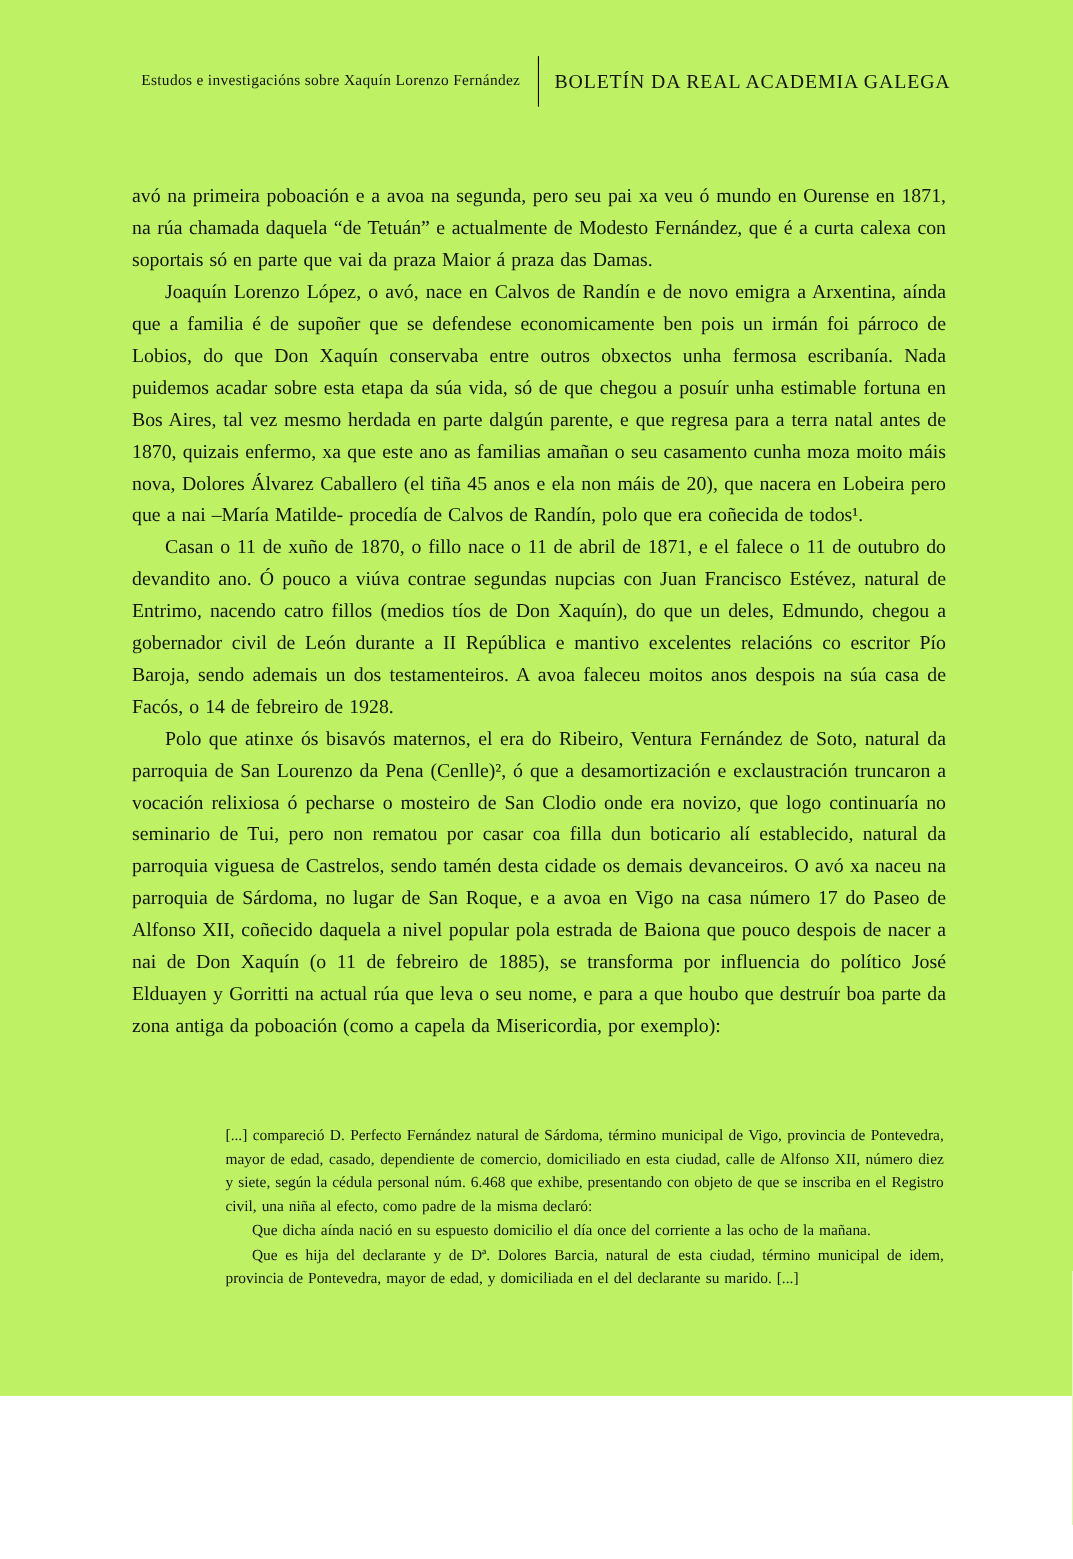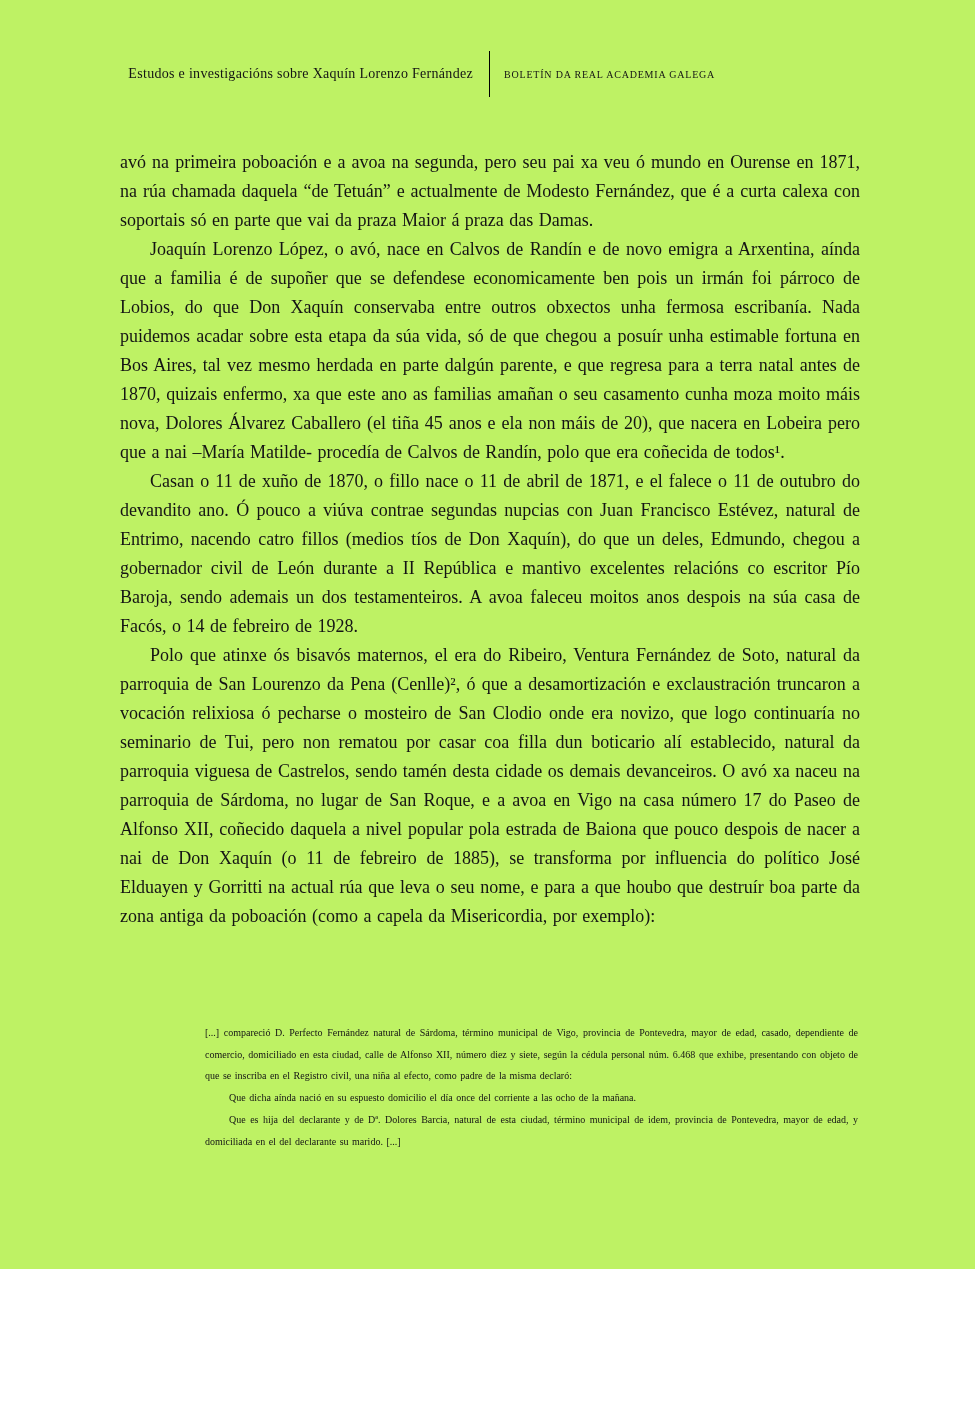--- a/index.html
+++ b/index.html
@@ -37,29 +37,29 @@
     white-space: nowrap;
   }
   .rule-vertical {
     width: 1px;
     background: #000000;
     flex: none;
   }
   .running-head .rule-vertical { height: 46px; }
   .running-head .right-cell {
     padding-left: 14px;
-    font-size: 10px;
+    font-size: 18px;
     letter-spacing: 0.8px;
     white-space: nowrap;
   }
 
   
   .body-text {
     position: absolute;
-    top: 148px;
+    top: 164px;
     left: 120px;
     width: 740px;
   }
   .body-text p {
     margin: 0;
     font-size: 18px;
     line-height: 29px;
     text-align: justify;
     word-spacing: 1px;
   }
@@ -68,21 +68,21 @@
   
   .block-quote {
     position: absolute;
     top: 1022px;
     left: 205px;
     width: 653px;
     margin: 0;
   }
   .block-quote p {
     margin: 0;
-    font-size: 10px;
+    font-size: 14px;
     line-height: 21.7px;
     text-align: justify;
     word-spacing: 1px;
   }
   .block-quote p.indent { text-indent: 24px; }
 
   
   .page-footer {
     position: absolute;
     top: 1322px;

